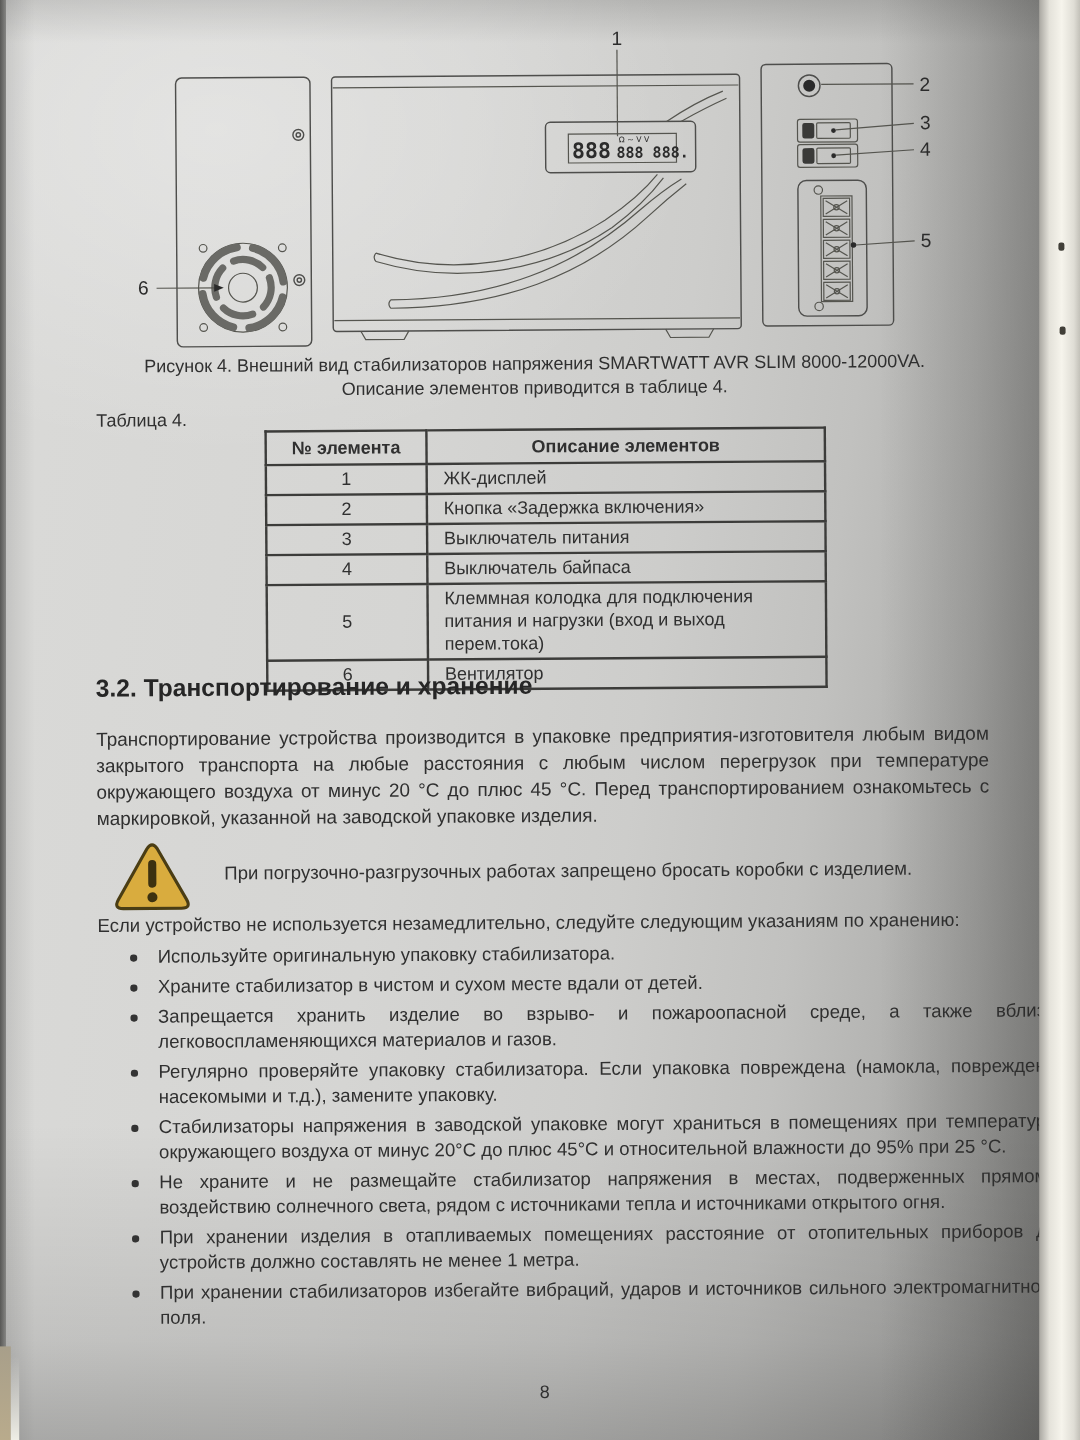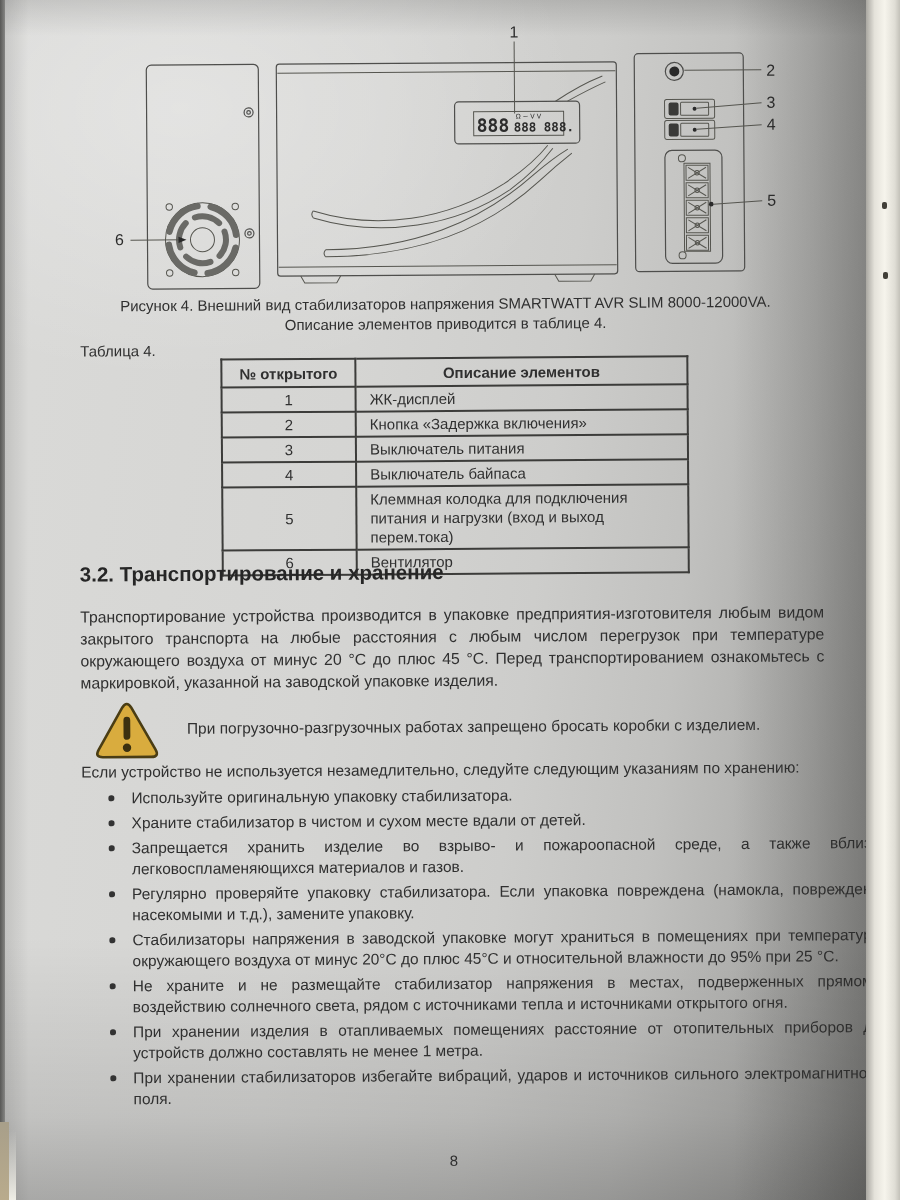--- a/index.html
+++ b/index.html
@@ -180,21 +180,21 @@
 
     <div class="caption">
       <div>Рисунок 4. Внешний вид стабилизаторов напряжения SMARTWATT AVR SLIM 8000-12000VA.</div>
       <div>Описание элементов приводится в таблице 4.</div>
     </div>
 
     <div class="table-label">Таблица 4.</div>
     <table class="t4">
       <thead>
         <tr>
-          <th>№ открытого</th>
+          <th>№ элемента</th>
           <th>Описание элементов</th>
         </tr>
       </thead>
       <tbody>
 
           <tr>
             <td class="num">1</td>
             <td class="desc">ЖК-дисплей</td>
           </tr>
 

